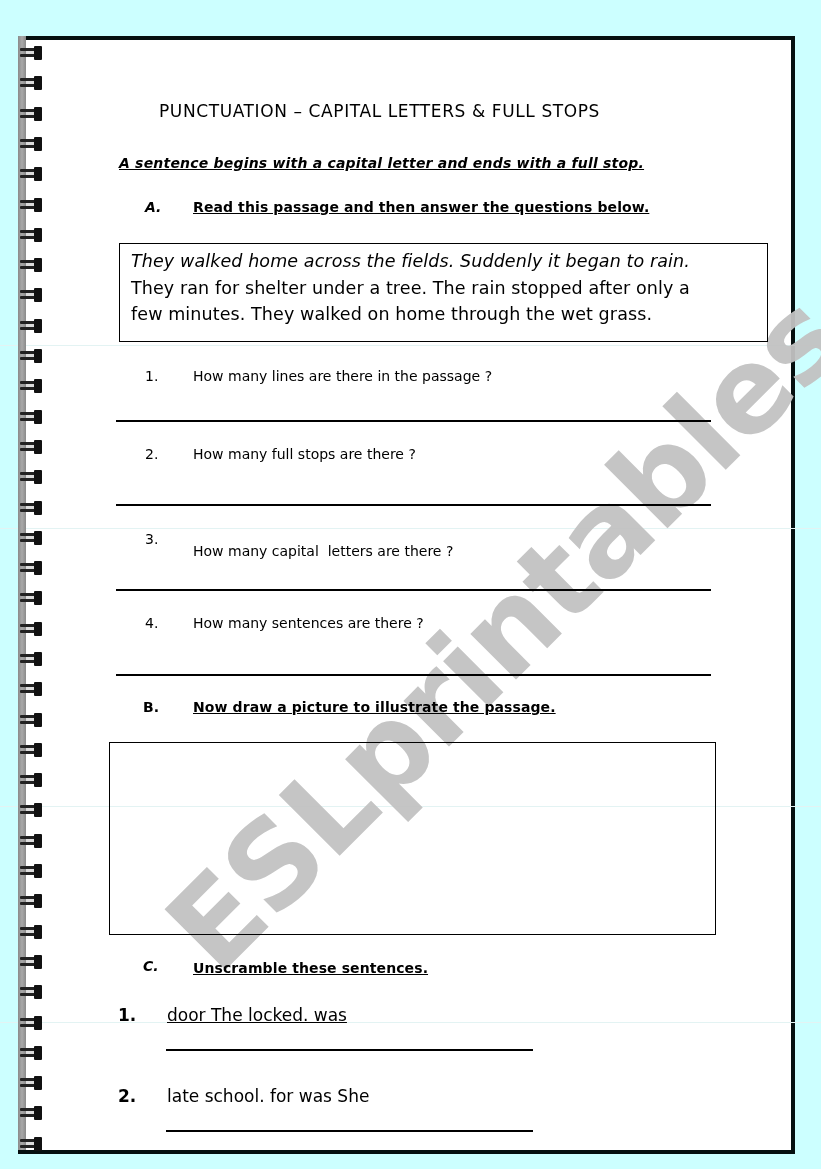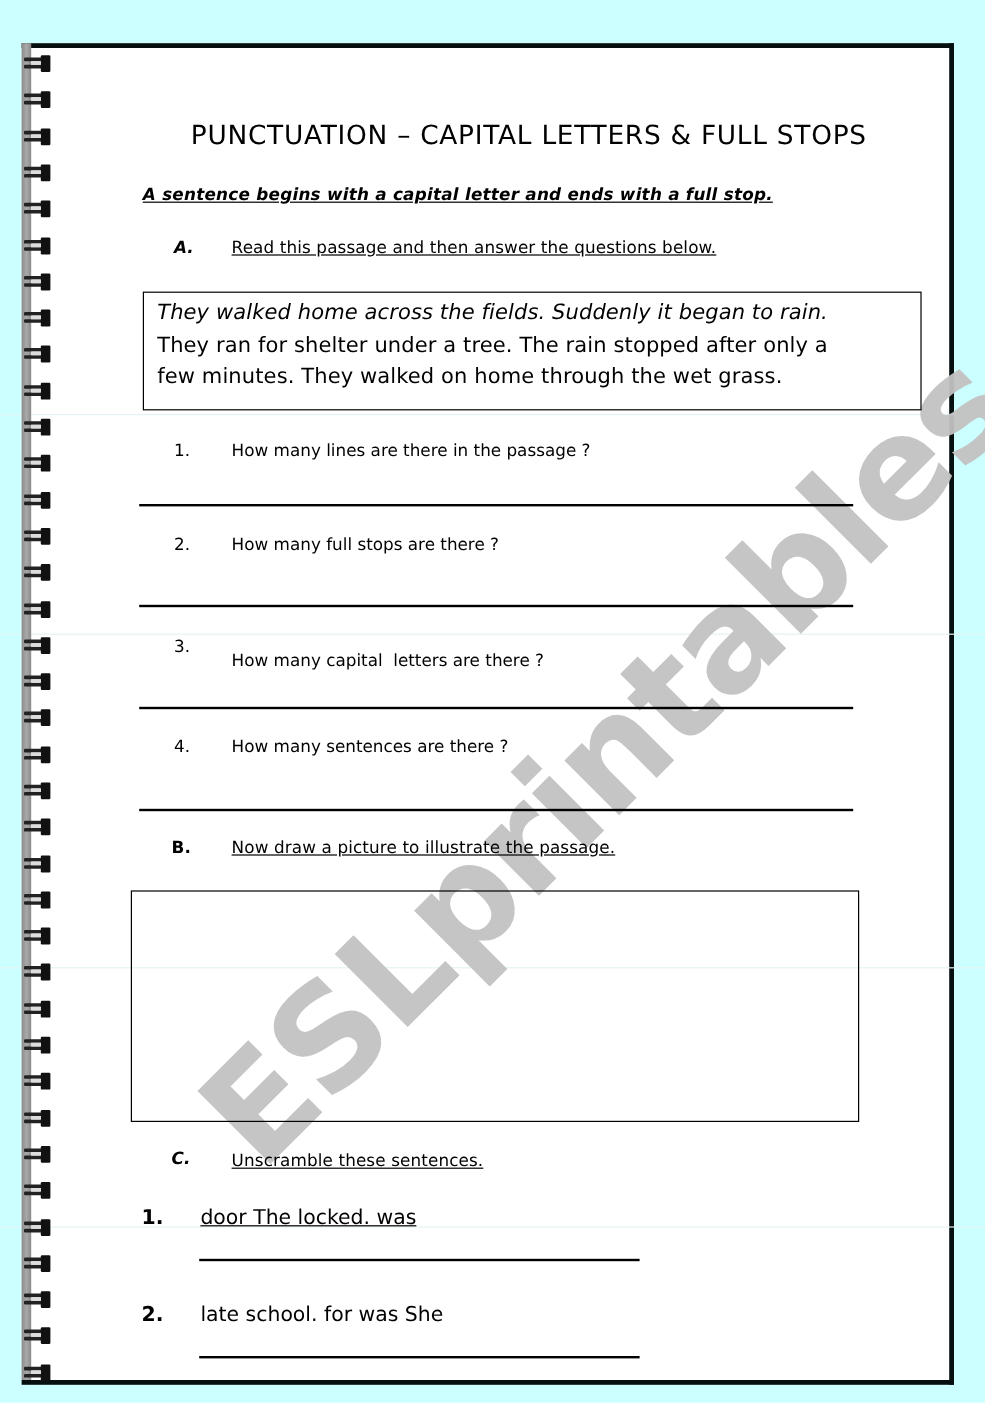--- a/index.html
+++ b/index.html
@@ -29,24 +29,24 @@
   .ring .a { position: absolute; left: 0; top: 2px; width: 18px; height: 3px; background: #222; border-radius: 1px; }
   .ring .b { position: absolute; left: 0; top: 8px; width: 18px; height: 3px; background: #222; border-radius: 1px; }
   .ring .c { position: absolute; left: 14px; top: 0; width: 8px; height: 14px; background: #111; border-radius: 1px; }
   .ring .d { position: absolute; left: 6px; top: 5px; width: 8px; height: 3px; background: #ddd; }
 
   .faint-line { position: absolute; left: 0; width: 821px; height: 1px; background: #e3f3f3; z-index: 1; }
 
   .content { position: absolute; left: 0; top: 0; width: 821px; height: 1169px; z-index: 2; }
   .abs { position: absolute; white-space: nowrap; }
 
-  .title { left: 159px; top: 101px; font-size: 22px; letter-spacing: 0.6px; }
+  .title { left: 159px; top: 101px; font-size: 17px; letter-spacing: 0.6px; }
   .rule { left: 119px; top: 155px; font-size: 14px; font-weight: bold; font-style: italic; text-decoration: underline; letter-spacing: 0.2px; }
   .sec-letter { font-size: 14px; font-weight: bold; font-style: italic; }
-  .sec-text { font-size: 14px; font-weight: normal; text-decoration: underline; letter-spacing: 0.1px; }
+  .sec-text { font-size: 14px; font-weight: bold; text-decoration: underline; letter-spacing: 0.1px; }
 
   .passage-box {
     position: absolute; left: 119px; top: 243px; width: 649px; height: 99px;
     border: 1px solid #000; box-sizing: border-box; background: transparent;
   }
   .passage-line { font-size: 17.5px; left: 131px; letter-spacing: 0.1px; }
 
   .qnum { font-size: 14px; left: 145px; }
   .qtext { font-size: 14px; left: 193px; }
   .answer-line { position: absolute; left: 116px; width: 595px; height: 2px; background: #000; }

